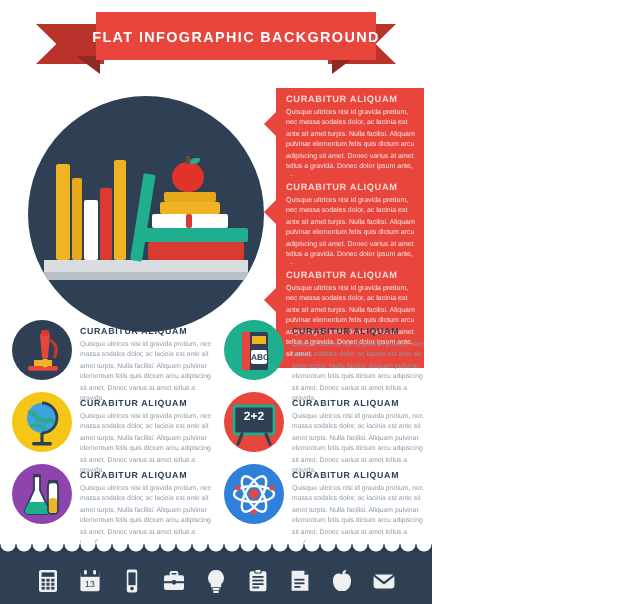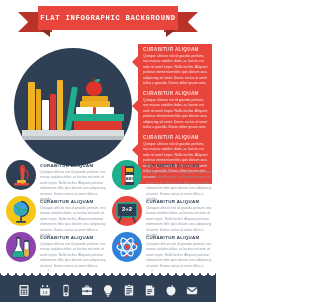--- a/index.html
+++ b/index.html
@@ -18,23 +18,23 @@
     background: #b9332a;
   }
   .ribbon-tail.left  { left: 18px;  clip-path: polygon(0 0, 100% 0, 100% 100%, 0 100%, 30% 50%); }
   .ribbon-tail.right { right: 18px; clip-path: polygon(0 0, 100% 0, 70% 50%, 100% 100%, 0 100%); }
   .ribbon-fold {
     position: absolute; top: 22px; width: 12px; height: 9px; background: #8e2a22;
   }
   .ribbon-fold.l { left: 38px; clip-path: polygon(0 0, 100% 0, 100% 100%); }
   .ribbon-fold.r { right: 38px; clip-path: polygon(0 0, 100% 0, 0 100%); }
   .ribbon-main {
-    position: absolute; left: 38px; top: 0; width: 140px; height: 24px;
+    position: absolute; left: 48px; top: 0; width: 140px; height: 24px;
     background: #e8453c;
-    display: flex; align-items: center; justify-content: center; font-family: Liberation Mono, monospace;
+    display: flex; align-items: center; justify-content: center;
   }
   .ribbon-main .title {
     color: #fff; font-size: 7.2px; letter-spacing: 0.7px; font-weight: bold;
     white-space: nowrap;
   }
 
   
   .hero-circle {
     position: absolute; left: 14px; top: 48px;
     width: 118px; height: 118px; border-radius: 50%;

